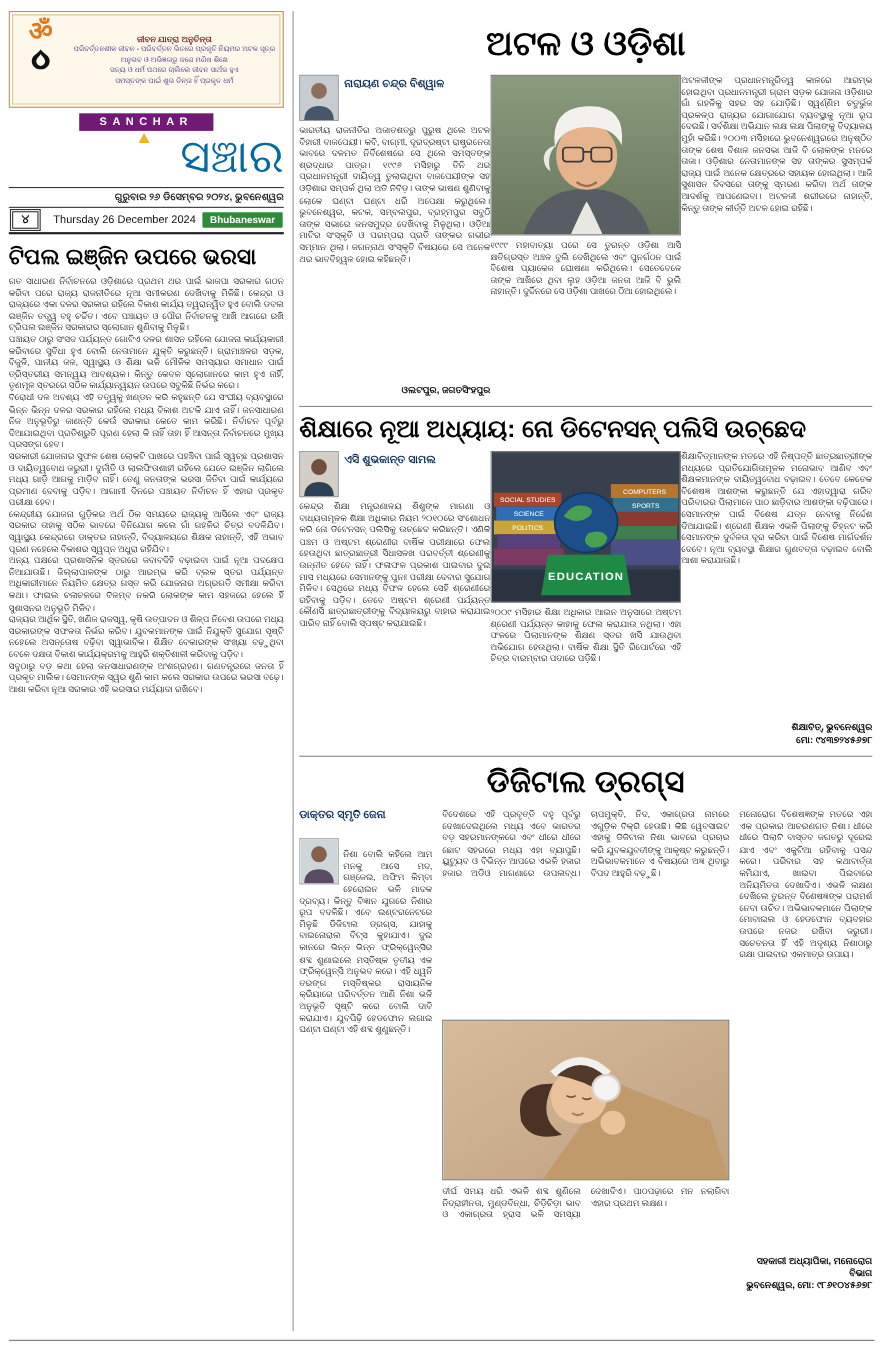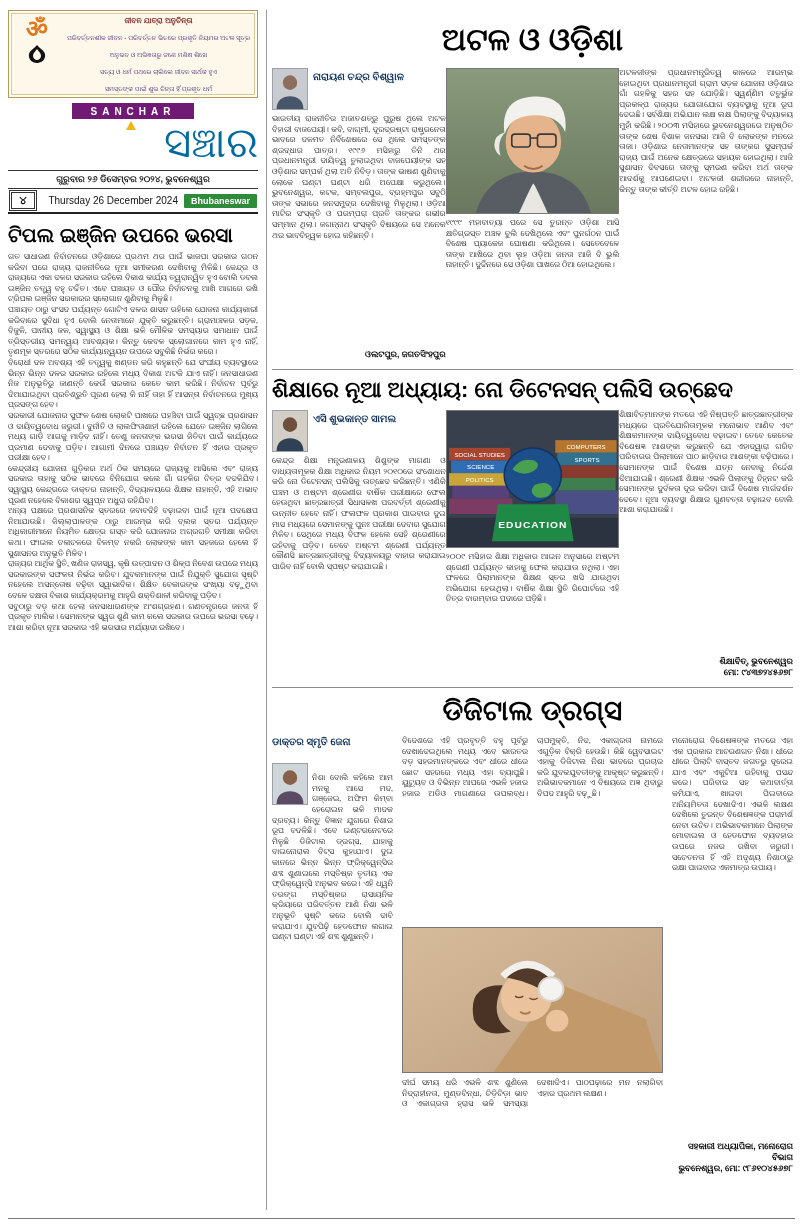--- a/index.html
+++ b/index.html
@@ -6,27 +6,27 @@
   html,body{width:800px;height:1224px;background:#fff;font-family:"Liberation Sans",sans-serif;color:#111;overflow:hidden}
   .page{position:absolute;left:0;top:0;width:800px;height:1224px;background:#fff}
   .vrule{position:absolute;left:266px;top:10px;height:1200px;width:1px;background:#9a9a9a}
   .bottom-rule{position:absolute;left:8px;right:5px;bottom:5px;height:1px;background:#777}
 
   
   .left-region{position:absolute;left:8px;top:10px;width:250px;height:1204px}
   .mast-box{border:1px solid #b59a55;box-shadow:inset 0 0 0 2px #fffdf4,inset 0 0 0 3px #d8c89a;background:#fdf8ea;height:88px;display:flex;padding:6px 5px 4px 6px;gap:6px}
   .mast-box .left-ic{width:44px;display:flex;flex-direction:column;align-items:center;gap:2px;flex:none}
   .om{color:#e07820;font-size:24px;line-height:24px;font-weight:bold}
-  .mast-lines{flex:1;display:flex;flex-direction:column;justify-content:space-between;gap:1px}
+  .mast-lines{flex:1;display:flex;flex-direction:column;justify-content:center;gap:1px}
   .mast-line{font-size:6.5px;line-height:8.5px;color:#4b2d7f;text-align:center}
   .mast-line.first{font-size:7.5px;font-weight:bold;color:#7a1f1f}
   .brand-bar{background:#701a75;color:#fff;width:122px;margin:5px auto 0;text-align:center;font-size:10px;letter-spacing:5px;padding:3px 0 2px;font-weight:bold}
   .brand-odia{position:relative;text-align:right;font-size:42px;line-height:48px;font-weight:normal;color:#0369a1;font-family:"Liberation Serif",serif}
   .brand-flag{position:absolute;left:118px;top:2px;width:0;height:0;border-left:5px solid transparent;border-right:5px solid transparent;border-bottom:9px solid #f0b41c}
-  .date-bar{border-top:1px solid #333;border-bottom:1px solid #333;text-align:center;font-size:9px;font-weight:bold;padding:3px 0;margin-top:3px;color:#222}
+  .date-bar{border-top:1px solid #333;border-bottom:1px solid #333;text-align:right;font-size:9px;font-weight:bold;padding:3px 0;margin-top:3px;color:#222}
   .info-row{display:flex;align-items:center;gap:6px;padding:3px 1px;border-bottom:2px solid #222}
   .page-box{border:1px solid #333;box-shadow:0 0 0 1px #fff,0 0 0 2px #333;width:24px;text-align:center;font-size:11px;font-weight:bold;padding:1px 0;margin-left:2px}
   .date-en{font-size:10px;font-weight:normal;flex:1;text-align:right;color:#111}
   .city-badge{background:#2e8b3a;color:#fff;font-size:9px;font-weight:bold;padding:2px 7px;border-radius:1px}
 
   .left-headline{font-size:20px;line-height:24px;font-weight:bold;margin:9px 0 5px;color:#000}
   .txt{font-size:8px;line-height:10.6px;text-align:justify;white-space:pre-line;color:#1c1c1c;overflow:hidden;font-family:"Liberation Serif",serif}
   .left-body{height:952px}
 
   

